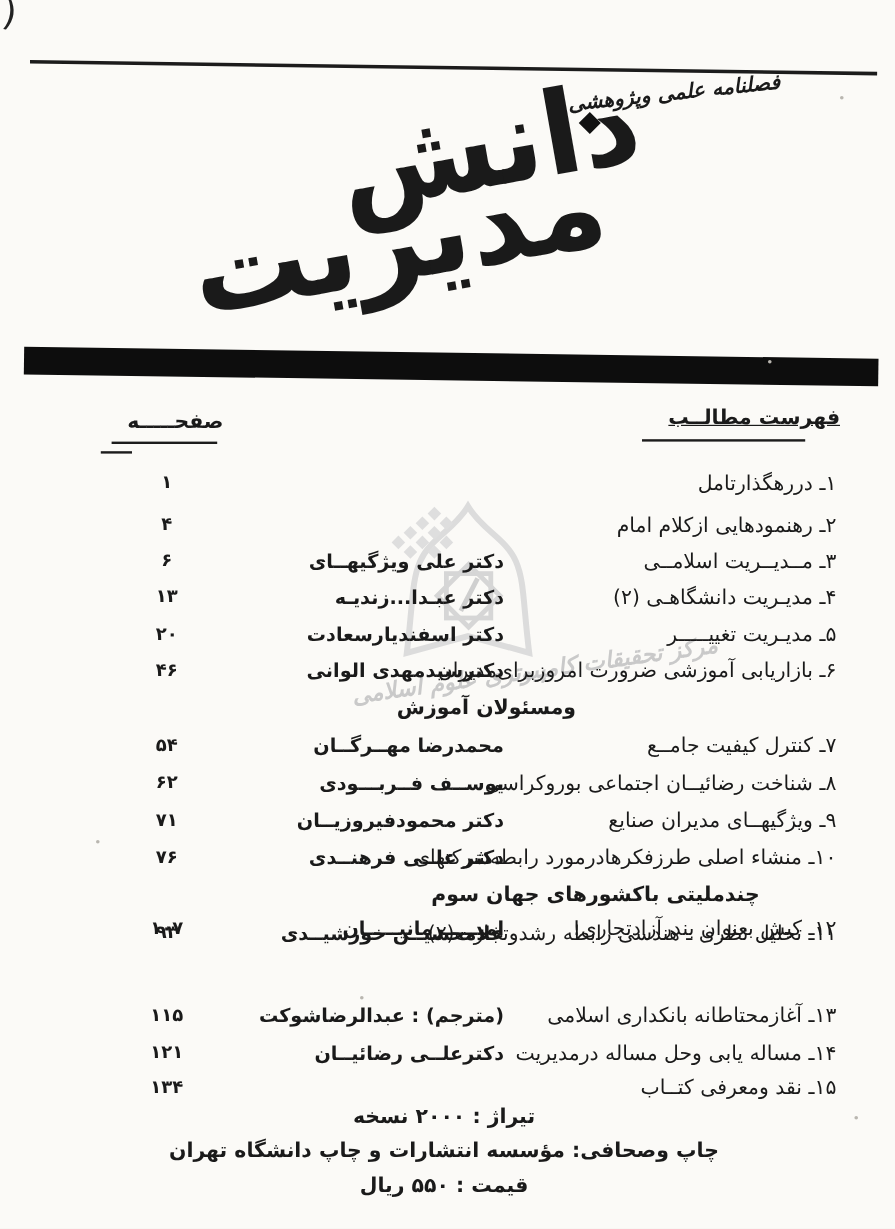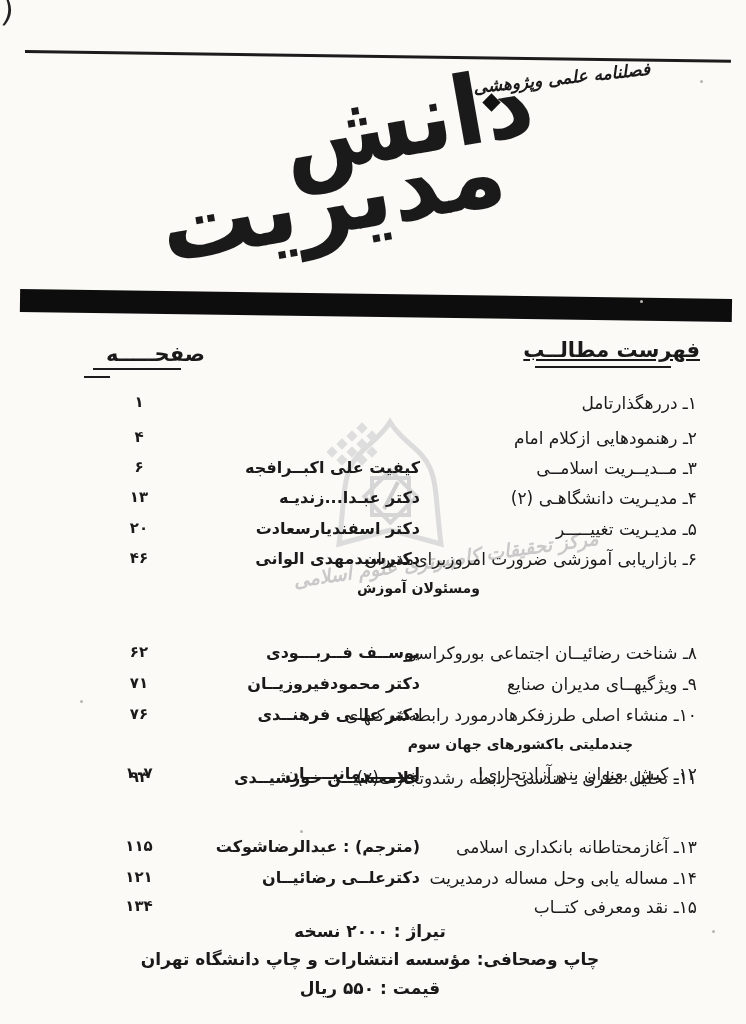--- a/index.html
+++ b/index.html
@@ -21,35 +21,35 @@
   .title-word{font-weight:bold;white-space:nowrap;direction:rtl;line-height:1;
     transform:rotate(-10deg);letter-spacing:-2px;}
   .title-w1{right:212px;top:74px;font-size:96px;}
   .title-w2{right:240px;top:152px;font-size:96px;}
   .calli-dot{left:485px;top:96px;width:13px;height:13px;background:#111;transform:rotate(45deg);}
   
   .watermark{left:298px;top:416px;z-index:0;}
   .wm-caption{left:292px;top:548px;z-index:0;font-size:19px;font-weight:bold;font-style:italic;
     color:#c9c9c9;transform:rotate(-8deg);direction:rtl;white-space:nowrap;}
   
-  .toc-header{font-size:21px;font-weight:bold;direction:rtl;white-space:nowrap;z-index:2;}
+  .toc-header{font-size:17px;font-weight:bold;direction:rtl;white-space:nowrap;z-index:2;}
   .hdr-contents{right:46px;top:338px;text-decoration:underline;}
   .hdr-page{left:106px;top:342px;}
   .hdr-underline{height:2px;background:#1c1c1c;z-index:2;}
   .ul-contents{left:535px;top:366px;width:136px;}
   .ul-page-1{left:93px;top:368px;width:88px;}
   .ul-page-2{left:84px;top:376px;width:26px;}
   .row{position:absolute;left:0;width:746px;height:24px;z-index:2;}
   .num{position:absolute;left:104px;width:70px;text-align:center;
     font-size:15px;font-weight:bold;}
   .auth{position:absolute;right:326px;font-size:16px;font-weight:bold;
     direction:rtl;white-space:nowrap;}
   .ttl{position:absolute;right:49px;font-size:17px;font-weight:normal;
     direction:rtl;white-space:nowrap;}
-  .ttl2{position:absolute;font-size:14px;font-weight:bold;direction:rtl;white-space:nowrap;z-index:2;}
+  .ttl2{position:absolute;font-size:17px;font-weight:bold;direction:rtl;white-space:nowrap;z-index:2;}
   
   .footer-line{left:120px;width:500px;text-align:center;font-size:17px;font-weight:bold;
     direction:rtl;white-space:nowrap;z-index:2;}
   .f1{top:921px;} .f2{top:949px;} .f3{top:978px;}
   .speck{width:3px;height:3px;background:#b9b6b0;border-radius:50%;}
 </style>
 </head>
 <body>
 
 <div class="page">
@@ -93,40 +93,45 @@
   <div class="row" style="top:393px">
     <span class="num">۱</span>
     <span class="ttl">۱ـ دررهگذارتامل</span>
   </div>
   <div class="row" style="top:428px">
     <span class="num">۴</span>
     <span class="ttl">۲ـ رهنمودهایی ازکلام امام</span>
   </div>
   <div class="row" style="top:458px">
     <span class="num">۶</span>
-    <span class="auth">کیفیت علی اکبــرافجه</span>
+    <span class="auth">دکتر علی ویژگیهــای</span>
     <span class="ttl">۳ـ مــدیــریت اسلامــی</span>
   </div>
   <div class="row" style="top:488px">
     <span class="num">۱۳</span>
     <span class="auth">دکتر عبـدا...زندیـه</span>
     <span class="ttl">۴ـ مدیـریت دانشگاهـی (۲)</span>
   </div>
   <div class="row" style="top:519px">
     <span class="num">۲۰</span>
     <span class="auth">دکتر اسفندیارسعادت</span>
     <span class="ttl">۵ـ مدیـریت تغییـــــر</span>
   </div>
   <div class="row" style="top:549px">
     <span class="num">۴۶</span>
     <span class="auth">دکترسیدمهدی الوانی</span>
     <span class="ttl">۶ـ بازاریابی آموزشی ضرورت امروزبرای‌مدیران</span>
   </div>
   <span class="ttl2" style="top:580px;right:266px">ومسئولان آموزش</span>
 
+  <div class="row" style="top:612px">
+    <span class="num">۵۴</span>
+    <span class="auth">محمدرضا مهــرگــان</span>
+    <span class="ttl">۷ـ کنترل کیفیت جامــع</span>
+  </div>
   <div class="row" style="top:643px">
     <span class="num">۶۲</span>
     <span class="auth">یوســف فــربـــودی</span>
     <span class="ttl">۸ـ شناخت رضائیــان اجتماعی بوروکراسی</span>
   </div>
   <div class="row" style="top:674px">
     <span class="num">۷۱</span>
     <span class="auth">دکتر محمودفیروزیــان</span>
     <span class="ttl">۹ـ ویژگیهــای مدیران صنایع</span>
   </div>

